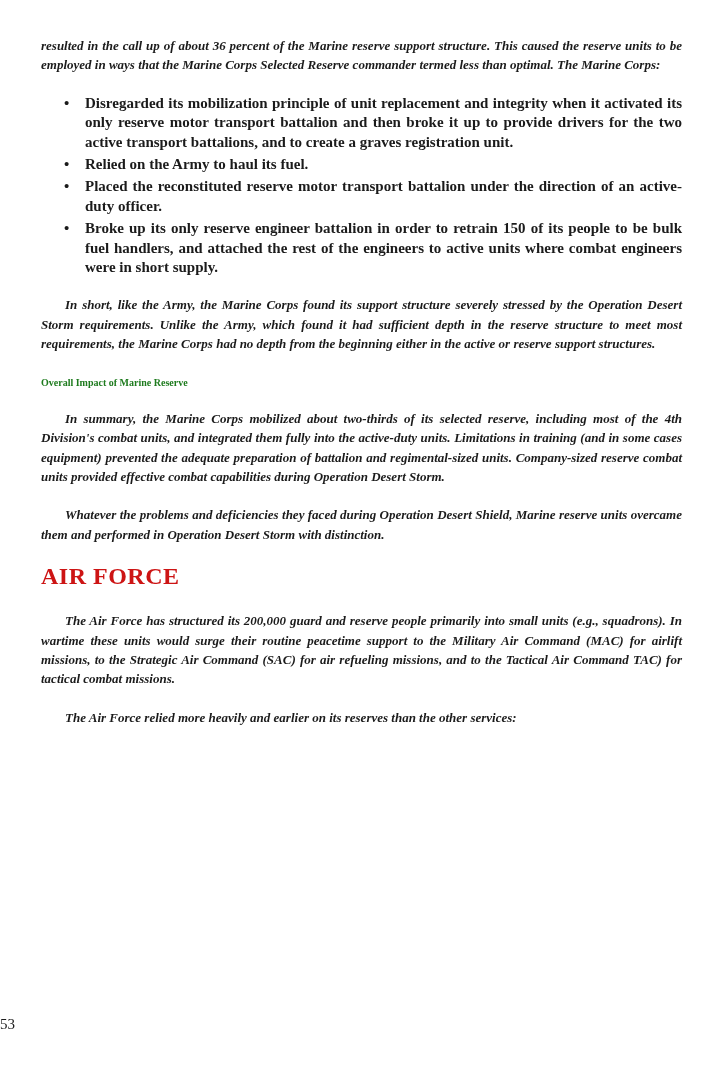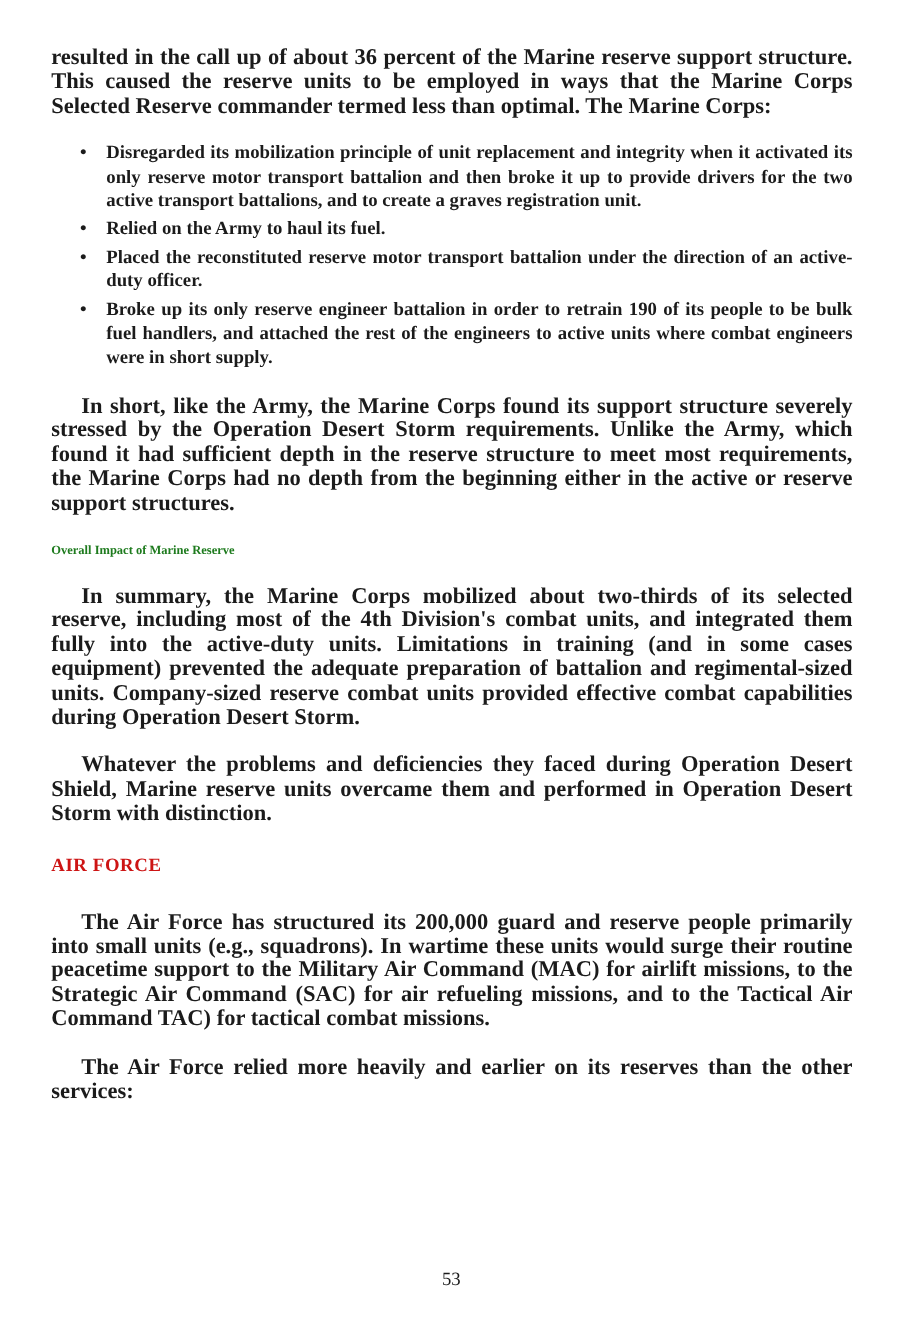--- a/index.html
+++ b/index.html
@@ -17,24 +17,25 @@
       font-family:"Liberation Serif", serif;
       font-weight:700;
       color:var(--body-text,#1b1b1b);
     }
     .page{
       padding:36px 40px 0 41px;
       box-sizing:border-box;
       width:722px;
     }
     .para{
-      font-size:18px;
+      font-size:13px;
       line-height:19.4px;
       text-align:justify;
       margin:0 0 19px 0;
+      font-style:italic;
     }
     .para.indent{
       text-indent:24px;
     }
     .bullet-list{
       list-style:none;
       margin:3px 0 18px 0;
       padding:0;
     }
     .bullet-list li{
@@ -54,49 +55,49 @@
     }
     .heading-green{
       color:var(--heading-green,#1e7b1e);
       font-size:10px;
       line-height:20px;
       font-weight:700;
       margin:6px 0 16px 0;
     }
     .heading-red{
       color:var(--heading-red,#cd1414);
-      font-size:15px;
+      font-size:24px;
       line-height:26px;
       font-weight:700;
       letter-spacing:0.5px;
       margin:16px 0 22px 0;
     }
     .page-number{
       position:absolute;
       left:0;
       right:0;
       top:1016px;
-      text-align:center;
+      text-align:left;
       font-size:15px;
       font-weight:400;
       color:var(--body-text,#1b1b1b);
     }
   </style>
 </head>
 <body>
 
 <div class="page">
 
   <p class="para">resulted in the call up of about 36 percent of the Marine reserve support structure. This caused the reserve units to be employed in ways that the Marine Corps Selected Reserve commander termed less than optimal. The Marine Corps:</p>
 
   <ul class="bullet-list">
     <li class="bullet-item">Disregarded its mobilization principle of unit replacement and integrity when it activated its only reserve motor transport battalion and then broke it up to provide drivers for the two active transport battalions, and to create a graves registration unit.</li>
     <li class="bullet-item">Relied on the Army to haul its fuel.</li>
     <li class="bullet-item">Placed the reconstituted reserve motor transport battalion under the direction of an active-duty officer.</li>
-    <li class="bullet-item">Broke up its only reserve engineer battalion in order to retrain 190 of its people to be bulk fuel handlers, and attached the rest of the engineers to active units where combat engineers were in short supply.</li>
+    <li class="bullet-item">Broke up its only reserve engineer battalion in order to retrain 150 of its people to be bulk fuel handlers, and attached the rest of the engineers to active units where combat engineers were in short supply.</li>
   </ul>
 
   <p class="para indent">In short, like the Army, the Marine Corps found its support structure severely stressed by the Operation Desert Storm requirements. Unlike the Army, which found it had sufficient depth in the reserve structure to meet most requirements, the Marine Corps had no depth from the beginning either in the active or reserve support structures.</p>
 
   <h3 class="heading-green">Overall Impact of Marine Reserve</h3>
 
   <p class="para indent">In summary, the Marine Corps mobilized about two-thirds of its selected reserve, including most of the 4th Division's combat units, and integrated them fully into the active-duty units.  Limitations in training (and in some cases equipment) prevented the adequate preparation of battalion and regimental-sized units. Company-sized reserve combat units provided effective combat capabilities during Operation Desert Storm.</p>
 
   <p class="para indent">Whatever the problems and deficiencies they faced during Operation Desert Shield, Marine reserve units overcame them and performed in Operation Desert Storm with distinction.</p>
 

